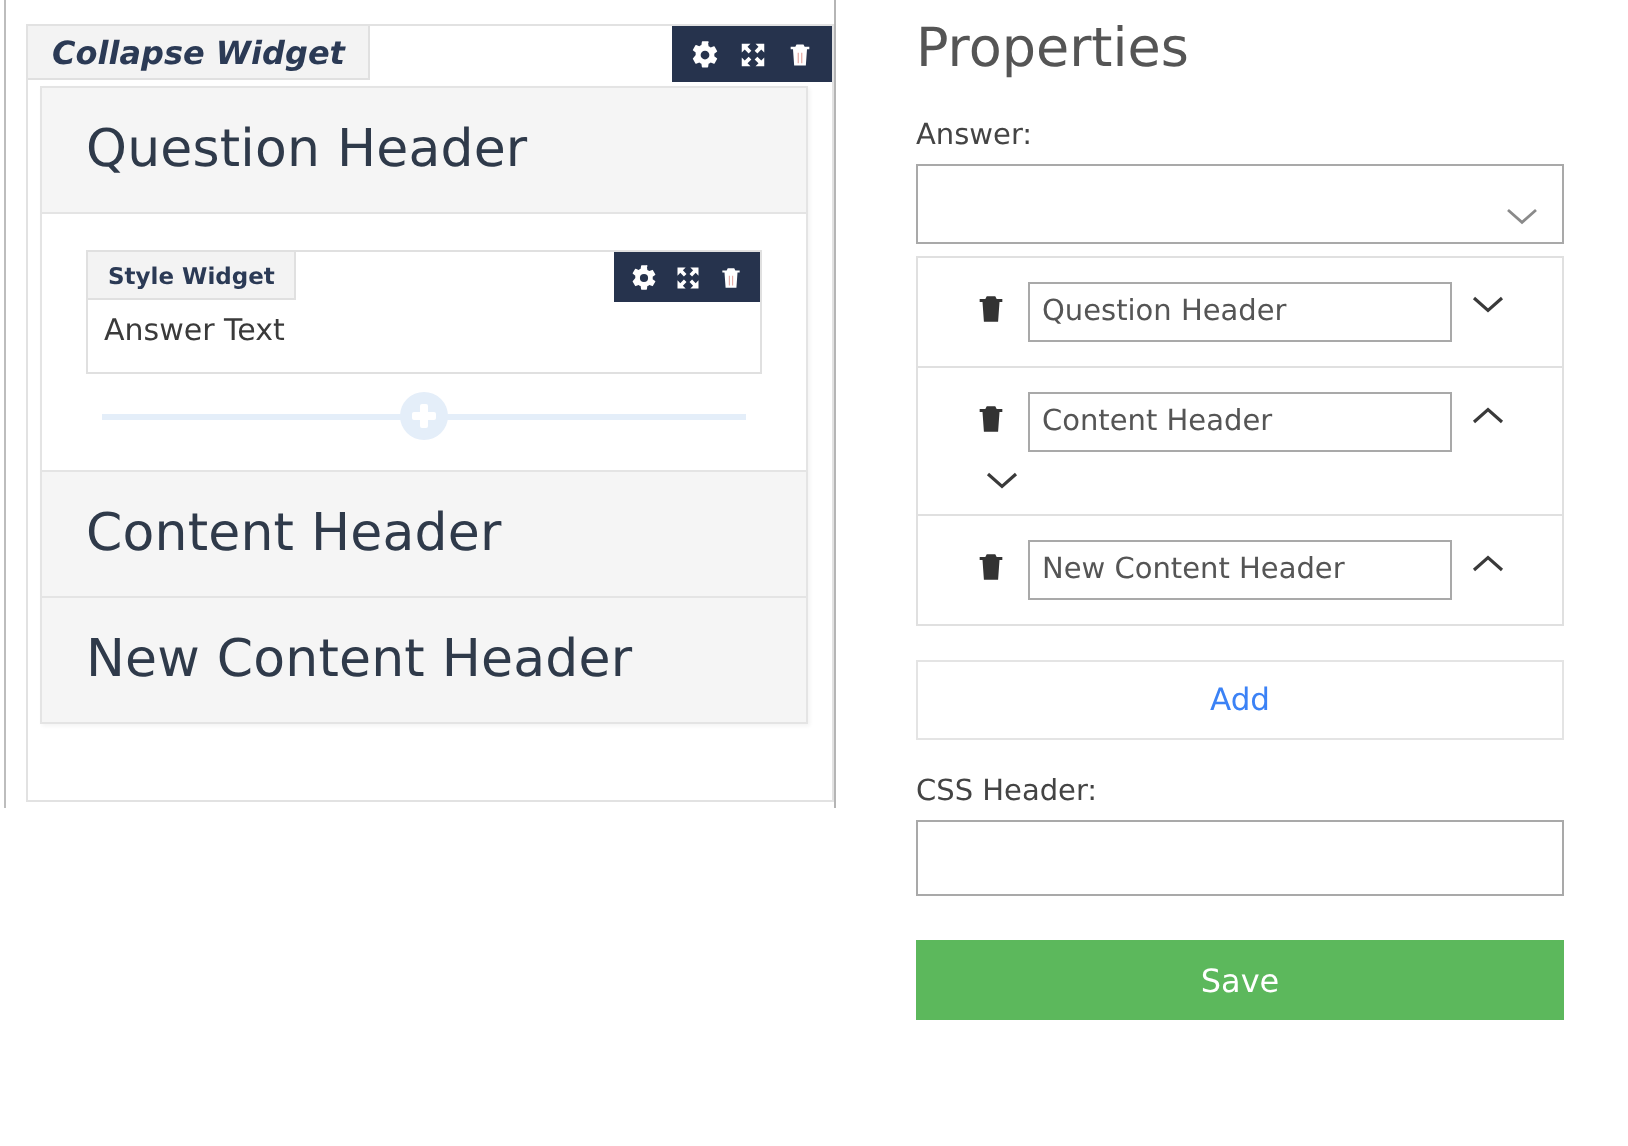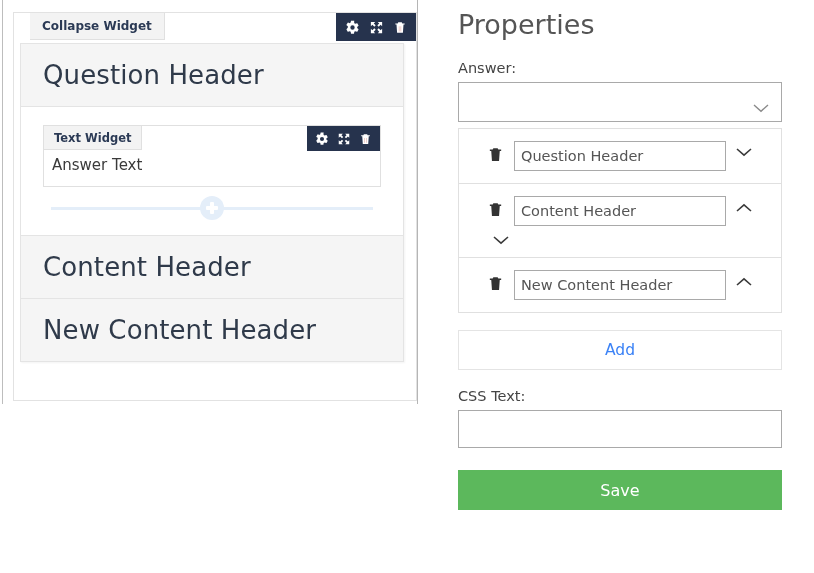--- a/index.html
+++ b/index.html
@@ -28,28 +28,29 @@
   .canvas {
     position: absolute; left: 13px; top: 12px;
     width: 404px; height: 389px;
     background: #ffffff;
     border: 1px solid #e2e2e2;
   }
   .widget-tabbar {
     position: relative; height: 27px; background: transparent;
   }
   .widget-tab {
-    position: absolute; left: 16px; top: 0;
+    position: absolute; left: 0; top: 0;
     height: 27px; padding: 0 12px;
     display: flex; align-items: center;
     background: #f3f3f3;
     border: 1px solid #e0e0e0;
     border-left: none; border-top: none;
-    font-size: 12px; font-weight: bold; color: #2b3a55;
+    font-size: 16px; font-weight: bold; color: #2b3a55;
     white-space: nowrap;
+    font-style: italic;
   }
   .widget-tools {
     position: absolute; top: 0; right: 0;
     height: 28px; display: flex; align-items: center; gap: 9px;
     padding: 0 9px;
     background: #26334d;
   }
   .tool-ic { display:block; line-height:0; cursor:pointer; }
 
   
@@ -213,21 +214,21 @@
 
       <div class="acc-header">
         <span>Question Header</span>
       </div>
 
       <div class="acc-panel">
 
         <div class="tw">
           <div class="tw-bar">
             <div class="tw-tab">
-              <span>Text Widget</span>
+              <span>Style Widget</span>
             </div>
             <div class="tw-tools">
               <span class="tool-ic">
                 <svg width="14" height="14" viewBox="0 0 24 24" fill="#ffffff">
                     <path d="M19.43 12.98c.04-.32.07-.64.07-.98s-.03-.66-.07-.98l2.11-1.65a.5.5 0 0 0 .12-.64l-2-3.46a.5.5 0 0 0-.61-.22l-2.49 1a7.3 7.3 0 0 0-1.69-.98l-.38-2.65A.49.49 0 0 0 14 1h-4a.49.49 0 0 0-.49.42l-.38 2.65c-.61.25-1.17.58-1.69.98l-2.49-1a.5.5 0 0 0-.61.22l-2 3.46a.5.5 0 0 0 .12.64l2.11 1.65c-.04.32-.07.65-.07.98s.03.66.07.98L2.46 14.6a.5.5 0 0 0-.12.64l2 3.46c.14.24.42.34.61.22l2.49-1c.52.4 1.08.73 1.69.98l.38 2.65c.04.24.25.42.49.42h4c.24 0 .45-.18.49-.42l.38-2.65c.61-.25 1.17-.58 1.69-.98l2.49 1c.19.12.47.02.61-.22l2-3.46a.5.5 0 0 0-.12-.64l-2.11-1.62zM12 15.5A3.5 3.5 0 1 1 15.5 12 3.5 3.5 0 0 1 12 15.5z"></path>
                   </svg>
               </span>
               <span class="tool-ic">
                 <svg width="14" height="14" viewBox="0 0 24 24" fill="#ffffff">
                     <path d="M3 3h7L7.6 5.4l3.1 3.1-2.2 2.2-3.1-3.1L3 10V3zm18 0v7l-2.4-2.4-3.1 3.1-2.2-2.2 3.1-3.1L14 3h7zM3 21v-7l2.4 2.4 3.1-3.1 2.2 2.2-3.1 3.1L10 21H3zm18 0h-7l2.4-2.4-3.1-3.1 2.2-2.2 3.1 3.1L21 14v7z"></path>
@@ -325,21 +326,21 @@
             </svg>
         </span>
       </div>
 
     </div>
 
     <div class="add-btn">
       <span>Add</span>
     </div>
 
-    <div class="field-label">CSS Text:</div>
+    <div class="field-label">CSS Header:</div>
     <input class="css-input" type="text" value="" style="">
 
     <div class="save-btn">
       <span>Save</span>
     </div>
 
   </div>
 
 </div>
 

